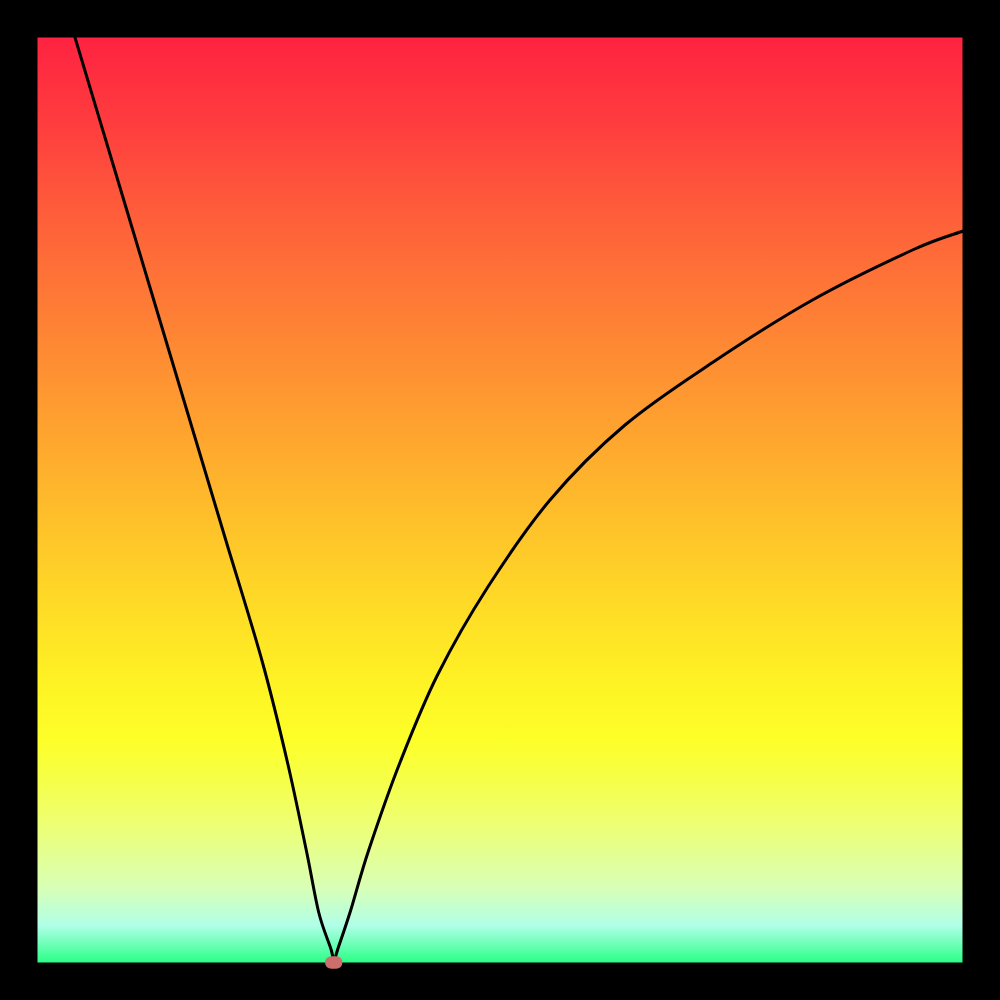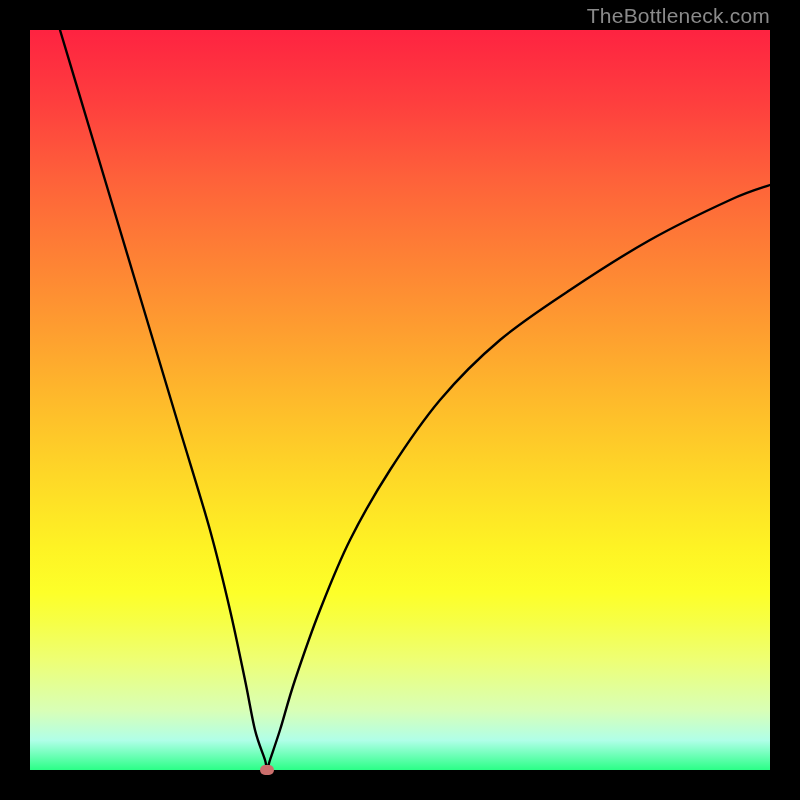--- a/index.html
+++ b/index.html
@@ -73,14 +73,13 @@
 
 <div class="frame">
   <div class="plot-bg"></div>
 
   <svg class="curve" viewBox="0 0 740 740" preserveAspectRatio="none">
     <path id="curve-path" d="M30,0 C35.0,16.7 50.0,66.7 60.0,100.0 C70.0,133.3 80.0,166.7 90.0,200.0 C100.0,233.3 110.0,266.7 120.0,300.0 C130.0,333.3 140.0,366.7 150.0,400.0 C160.0,433.3 171.7,470.0 180.0,500.0 C188.3,530.0 194.2,555.0 200.0,580.0 C205.8,605.0 210.8,630.0 215.0,650.0 C219.2,670.0 221.7,686.7 225.0,700.0 C228.3,713.3 233.0,723.3 235.0,730.0 C237.0,736.7 236.2,740.0 237.0,740.0 C237.8,740.0 237.8,736.7 240.0,730.0 C242.2,723.3 245.8,713.3 250.0,700.0 C254.2,686.7 258.3,670.0 265.0,650.0 C271.7,630.0 280.8,603.3 290.0,580.0 C299.2,556.7 308.3,533.3 320.0,510.0 C331.7,486.7 345.0,463.3 360.0,440.0 C375.0,416.7 391.7,391.7 410.0,370.0 C428.3,348.3 448.3,328.3 470.0,310.0 C491.7,291.7 515.0,276.7 540.0,260.0 C565.0,243.3 593.3,225.0 620.0,210.0 C646.7,195.0 680.0,179.2 700.0,170.0 C720.0,160.8 733.3,157.5 740.0,155.0" fill="none" stroke="#000" stroke-width="2.4" stroke-linejoin="round" stroke-linecap="round"></path>
   </svg>
 
   <div id="marker" class="marker" style="left: 260px; top: 765px; background: rgb(203, 110, 108);"></div>
 
-  <div class="watermark">TheBottleneck.com</div>
 </div>
 
 </body></html>

